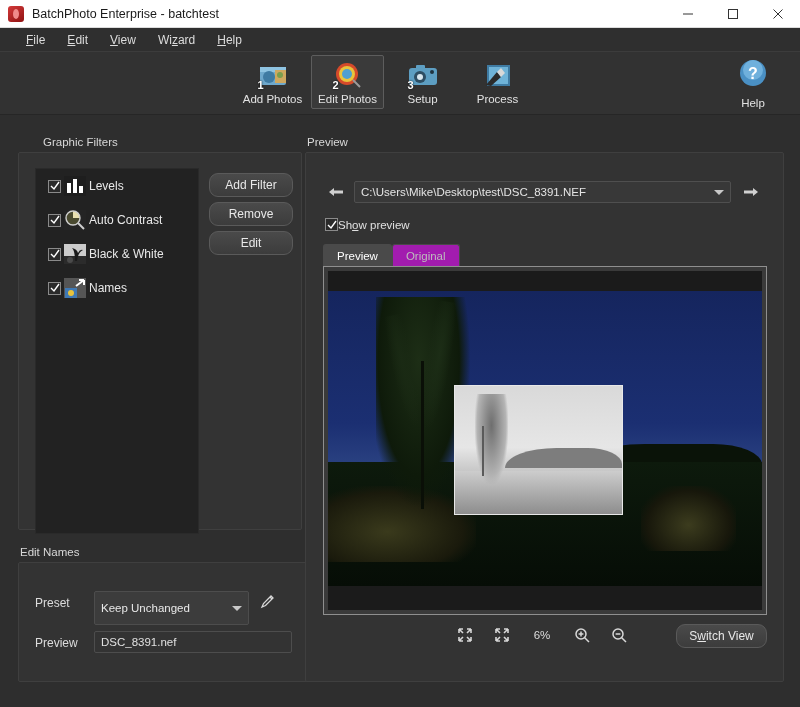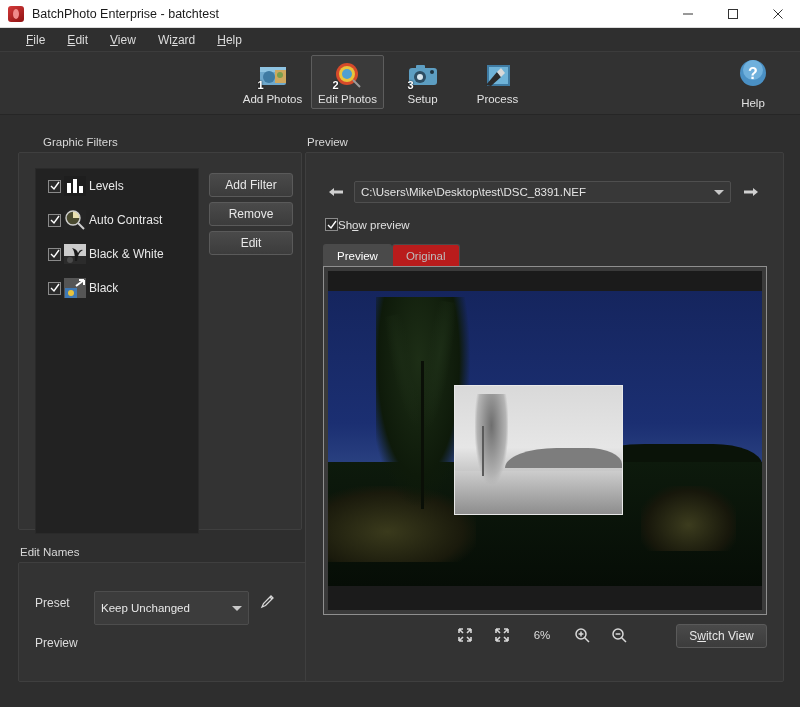--- a/index.html
+++ b/index.html
@@ -105,21 +105,21 @@
     border: 1px solid #8a8a8a; background: #2a2a2a;
     display: flex; align-items: center; justify-content: center;
   }
   .chk svg { display: block; }
   .f-ico { width: 24px; height: 22px; flex: none; }
   .f-name { font-size: 12px; color: #e8e8e8; }
 
   .btn {
     font-size: 12px; color: #e8e8e8; text-align: center;
     background: linear-gradient(to bottom,#4a4a4a,#3c3c3c);
-    border: 1px solid #5a5a5a; border-radius: 3px;
+    border: 1px solid #5a5a5a; border-radius: 9px;
     padding: 4px 0;
   }
   .btn u { text-decoration: underline; }
   #btn-add { position: absolute; left: 190px; top: 20px; width: 84px; }
   #btn-rem { position: absolute; left: 190px; top: 49px; width: 84px; }
   #btn-edit { position: absolute; left: 190px; top: 78px; width: 84px; }
 
   
   #en-label { left: 20px; top: 430px; }
   #en-box { left: 18px; top: 446px; width: 337px; height: 120px; }
@@ -155,21 +155,21 @@
   .pathbox .val { font-size: 11.5px; color: #e4e4e4; flex: 1; }
   .caret { width: 0; height: 0; border-left: 5px solid transparent; border-right: 5px solid transparent; border-top: 5px solid #c8c8c8; }
 
   .showprev { position: absolute; left: 19px; top: 65px; display: flex; align-items: center; }
   .showprev .lbl { font-size: 11.5px; color: #e0e0e0; }
 
   .tabs { position: absolute; left: 17px; top: 91px; display: flex; align-items: flex-end; }
   .tab {
     font-size: 11.5px; padding: 5px 13px 5px;
     border: 1px solid #4a4a4a; border-bottom: none;
-    border-radius: 3px 3px 0 0; background: #b91c1c; color: #bdbdbd;
+    border-radius: 3px 3px 0 0; background: #a21caf; color: #bdbdbd;
   }
   .tab.active { background: #4a4a4a; color: #ffffff; }
 
   .canvas-frame {
     position: absolute; left: 17px; top: 113px;
     width: 444px; height: 349px;
     background: #3a3a3a; border: 1px solid #8f8f8f;
     padding: 4px;
   }
   .canvas { position: relative; width: 100%; height: 100%; background: #1b1b1b; overflow: hidden; }
@@ -381,21 +381,21 @@
             </svg>
         </div>
         <div class="f-ico">
           <svg width="24" height="22" viewBox="0 0 24 22">
             <rect x="1" y="1" width="22" height="20" fill="#555555"></rect>
             <rect x="2" y="11" width="12" height="10" fill="#3f79b5"></rect>
             <circle cx="8" cy="16" r="3" fill="#e8c33c"></circle>
             <path d="M13 9 L21 3 M21 3 L16 3 M21 3 L21 8" stroke="#ffffff" stroke-width="2" fill="none"></path>
           </svg>
         </div>
-        <div class="f-name">Black</div>
+        <div class="f-name">Names</div>
       </div>
     </div>
 
     <div class="btn" id="btn-add">Add Filter</div>
     <div class="btn" id="btn-rem">Remove</div>
     <div class="btn" id="btn-edit">Edit</div>
   </div>
 
   <div class="group-label" id="en-label">Edit Names</div>
   <div class="group-box" id="en-box">
@@ -404,20 +404,23 @@
       <span class="val">Keep Unchanged</span>
       <span class="caret"></span>
     </div>
     <div id="pencil">
       <svg width="17" height="17" viewBox="0 0 17 17">
         <path d="M3 14 L4.5 10.5 L12 3 L14 5 L6.5 12.5 Z" fill="none" stroke="#d8d8d8" stroke-width="1.3"></path>
         <line x1="11" y1="4" x2="13" y2="6" stroke="#d8d8d8" stroke-width="1.3"></line>
       </svg>
     </div>
     <div class="field-label" id="lbl-prevname">Preview</div>
+    <div class="input-ro">
+      <span class="val">DSC_8391.nef</span>
+    </div>
   </div>
 
   <div class="group-label" id="pv-label">Preview</div>
   <div class="group-box" id="pv-box">
 
     <div class="navarrow" id="nav-back">
       <svg width="16" height="12" viewBox="0 0 16 12">
         <path d="M1 6 L6 2 L6 4.5 L15 4.5 L15 7.5 L6 7.5 L6 10 Z" fill="#d0d0d0"></path>
       </svg>
     </div>

